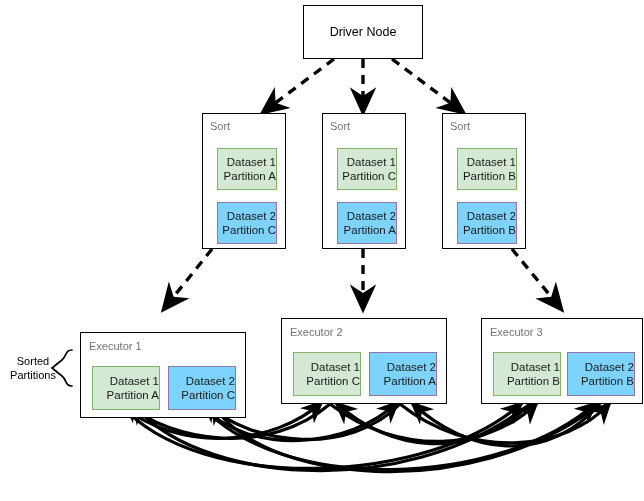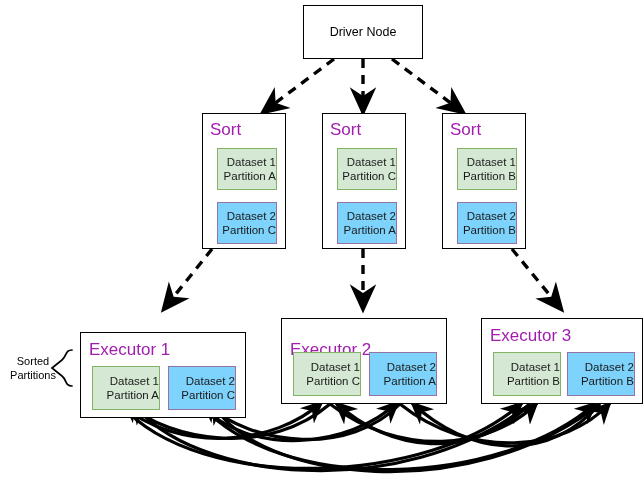--- a/index.html
+++ b/index.html
@@ -32,22 +32,22 @@
   .node-title-center {
     position: absolute;
     left: 0;
     right: 0;
     text-align: center;
     font-size: 12.5px;
     color: #000000;
   }
   .node-title-left {
     position: absolute;
-    font-size: 17px;
-    color: #a21caf;
+    font-size: 11px;
+    color: #737373;
     white-space: nowrap;
   }
   .ds-box {
     position: absolute;
     box-sizing: border-box;
     border: 1.4px solid #82b366;
     background: #d5e8d4;
     display: flex;
     flex-direction: column;
     align-items: flex-end;
@@ -172,21 +172,21 @@
       <span class="ds-line">Dataset 1</span>
       <span class="ds-line">Partition A</span>
     </div>
     <div class="ds-box purple" style="left:87px; top:33px; width:68px; height:44px;">
       <span class="ds-line">Dataset 2</span>
       <span class="ds-line">Partition C</span>
     </div>
   </div>
 
   <div class="node-box" style="left:281px; top:318px; width:166px; height:86px;">
-    <div class="node-title-left" style="left:8px; top:21px;">Executor 2</div>
+    <div class="node-title-left" style="left:8px; top:7px;">Executor 2</div>
     <div class="ds-box" style="left:11px; top:33px; width:68px; height:44px;">
       <span class="ds-line">Dataset 1</span>
       <span class="ds-line">Partition C</span>
     </div>
     <div class="ds-box purple" style="left:87px; top:33px; width:68px; height:44px;">
       <span class="ds-line">Dataset 2</span>
       <span class="ds-line">Partition A</span>
     </div>
   </div>
 

